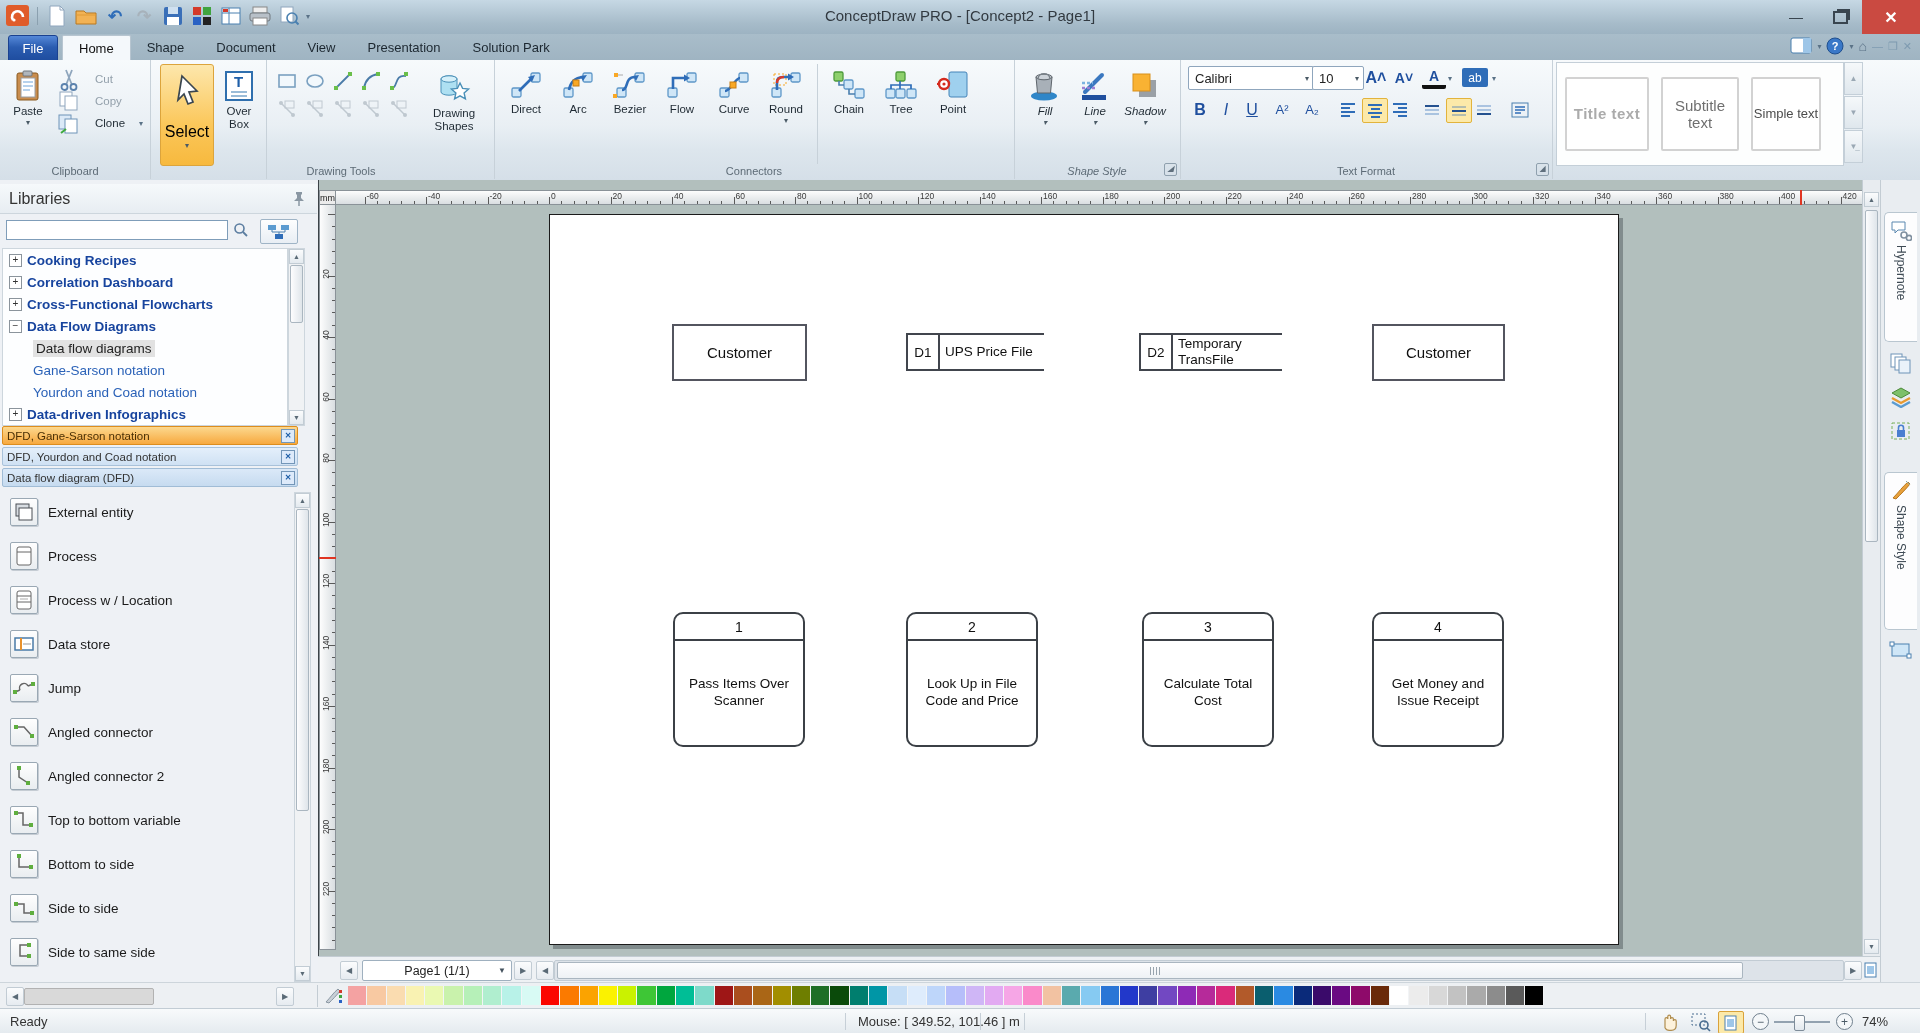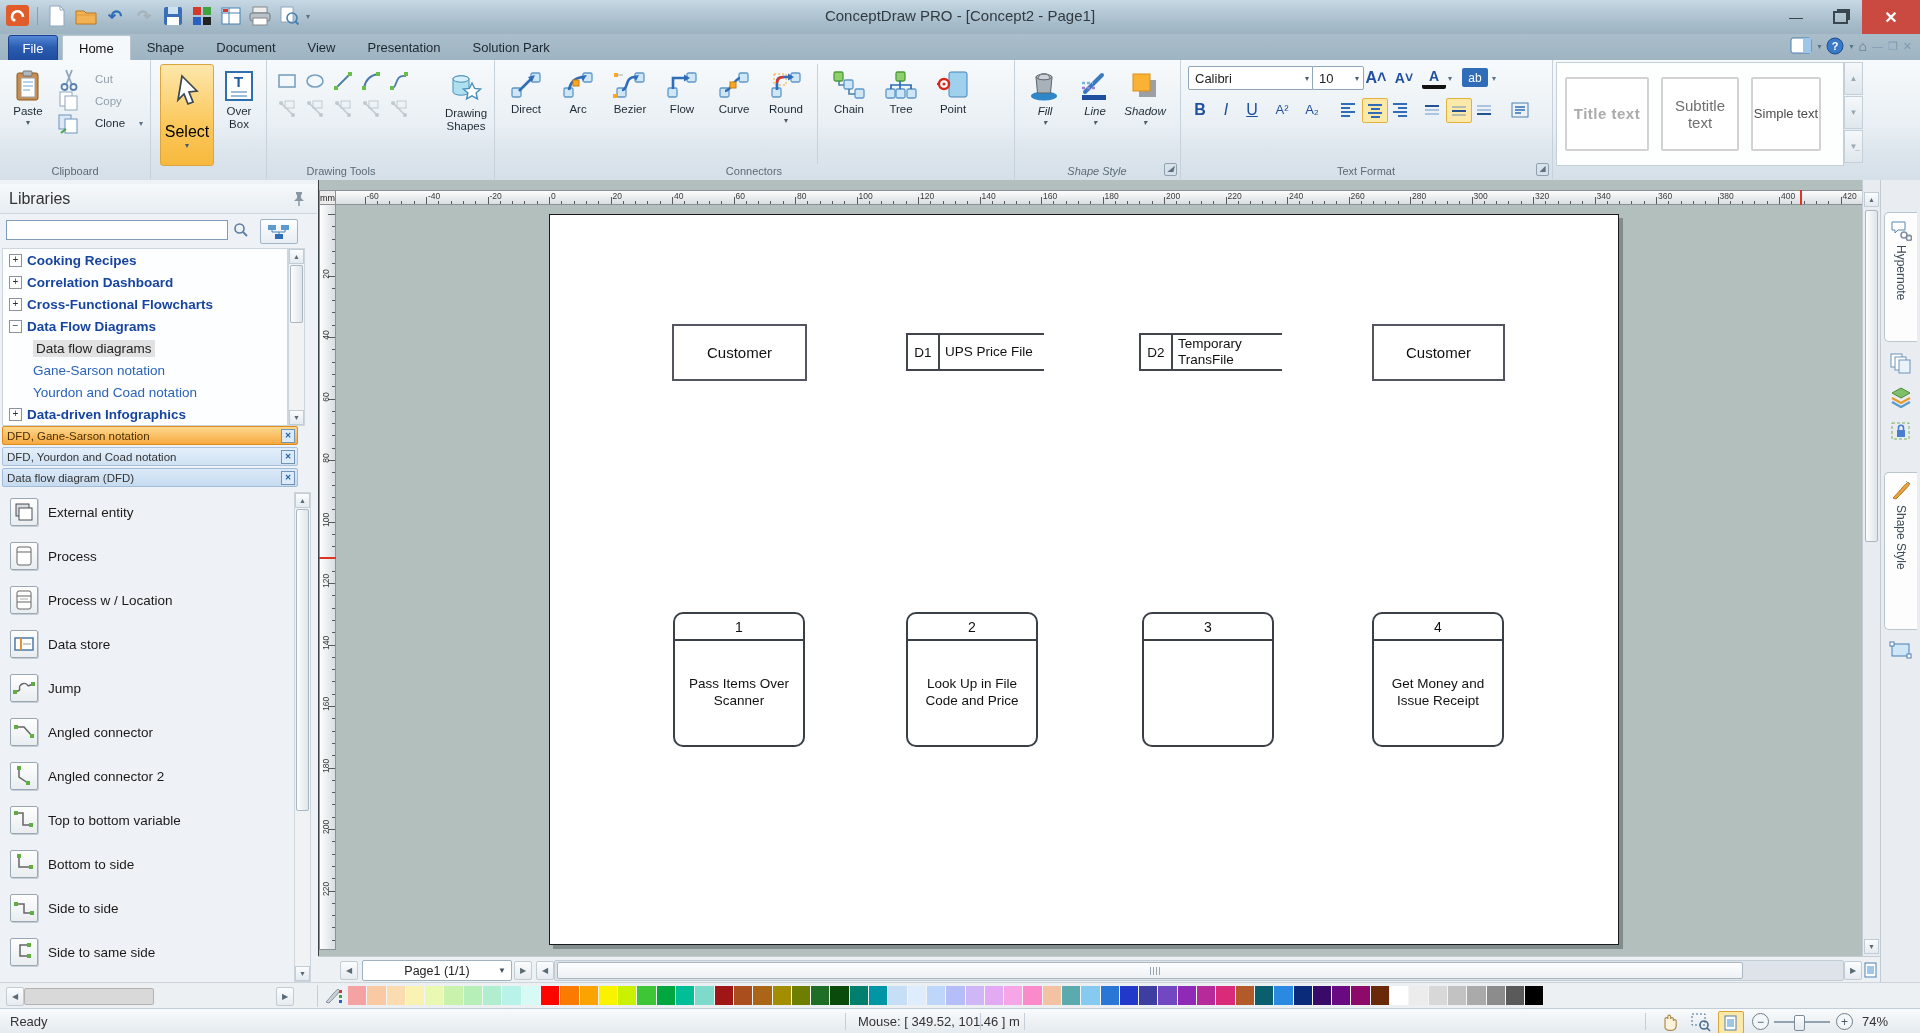--- a/index.html
+++ b/index.html
@@ -423,21 +423,21 @@
             <svg width="24" height="24" viewBox="0 0 24 24">
               <g opacity="0.45">
                 <circle cx="6" cy="6" r="2" fill="#8a97a3"></circle>
                 <circle cx="18" cy="18" r="2" fill="#8a97a3"></circle>
                 <path d="M6,6 L18,18" stroke="#8a97a3" stroke-width="1.5"></path>
                 <rect x="10" y="4" width="9" height="7" fill="none" stroke="#8a97a3"></rect>
               </g>
             </svg>
           </span>
         </div>
-      <div class="bigbtn" style="position:absolute;left:168px;top:4px;width:64px;">
+      <div class="bigbtn" style="position:absolute;left:156px;top:4px;width:64px;">
         <span>
             <svg width="36" height="34" viewBox="0 0 36 34">
               <path d="M5,9 a8,3.2 0 0 1 16,0 v13 a8,3.2 0 0 1 -16,0 Z" fill="#aee0f2" stroke="#4a90b8"></path>
               <ellipse cx="13" cy="9" rx="8" ry="3.2" fill="#d5f0fa" stroke="#4a90b8"></ellipse>
               <path d="M24,13 l2.6,5.4 6,.7 -4.5,3.9 1.3,5.8 -5.4,-3 -5.4,3 1.3,-5.8 -4.5,-3.9 6,-.7 Z" fill="#fff" stroke="#4a90b8" stroke-width="1.4"></path>
             </svg>
           </span>
         <span class="blabel">Drawing Shapes</span>
       </div>
       <div class="glabel" style="width:150px;">Drawing Tools</div>
@@ -1141,20 +1141,21 @@
         <div class="proc" style="left: 354px; top: 432px; width: 132px; height: 135px; pointer-events: auto;">
           <span class="phead">1</span>
       <span class="pbody">Pass Items Over Scanner</span>
         </div>
         <div class="proc" style="left: 587px; top: 432px; width: 132px; height: 135px; pointer-events: auto;">
           <span class="phead">2</span>
       <span class="pbody">Look Up in File Code and Price</span>
         </div>
         <div class="proc" style="left: 823px; top: 432px; width: 132px; height: 135px; pointer-events: auto;">
           <span class="phead">3</span>
+      <span class="pbody">Calculate Total Cost</span>
         </div>
         <div class="proc" style="left: 1053px; top: 432px; width: 132px; height: 135px; pointer-events: auto;">
           <span class="phead">4</span>
       <span class="pbody">Get Money and Issue Receipt</span>
         </div>
       </div>
   </div>
 
   <div id="vscrollbar">
     <div class="varrow" style="top:12px;left:1px;">▲</div>

